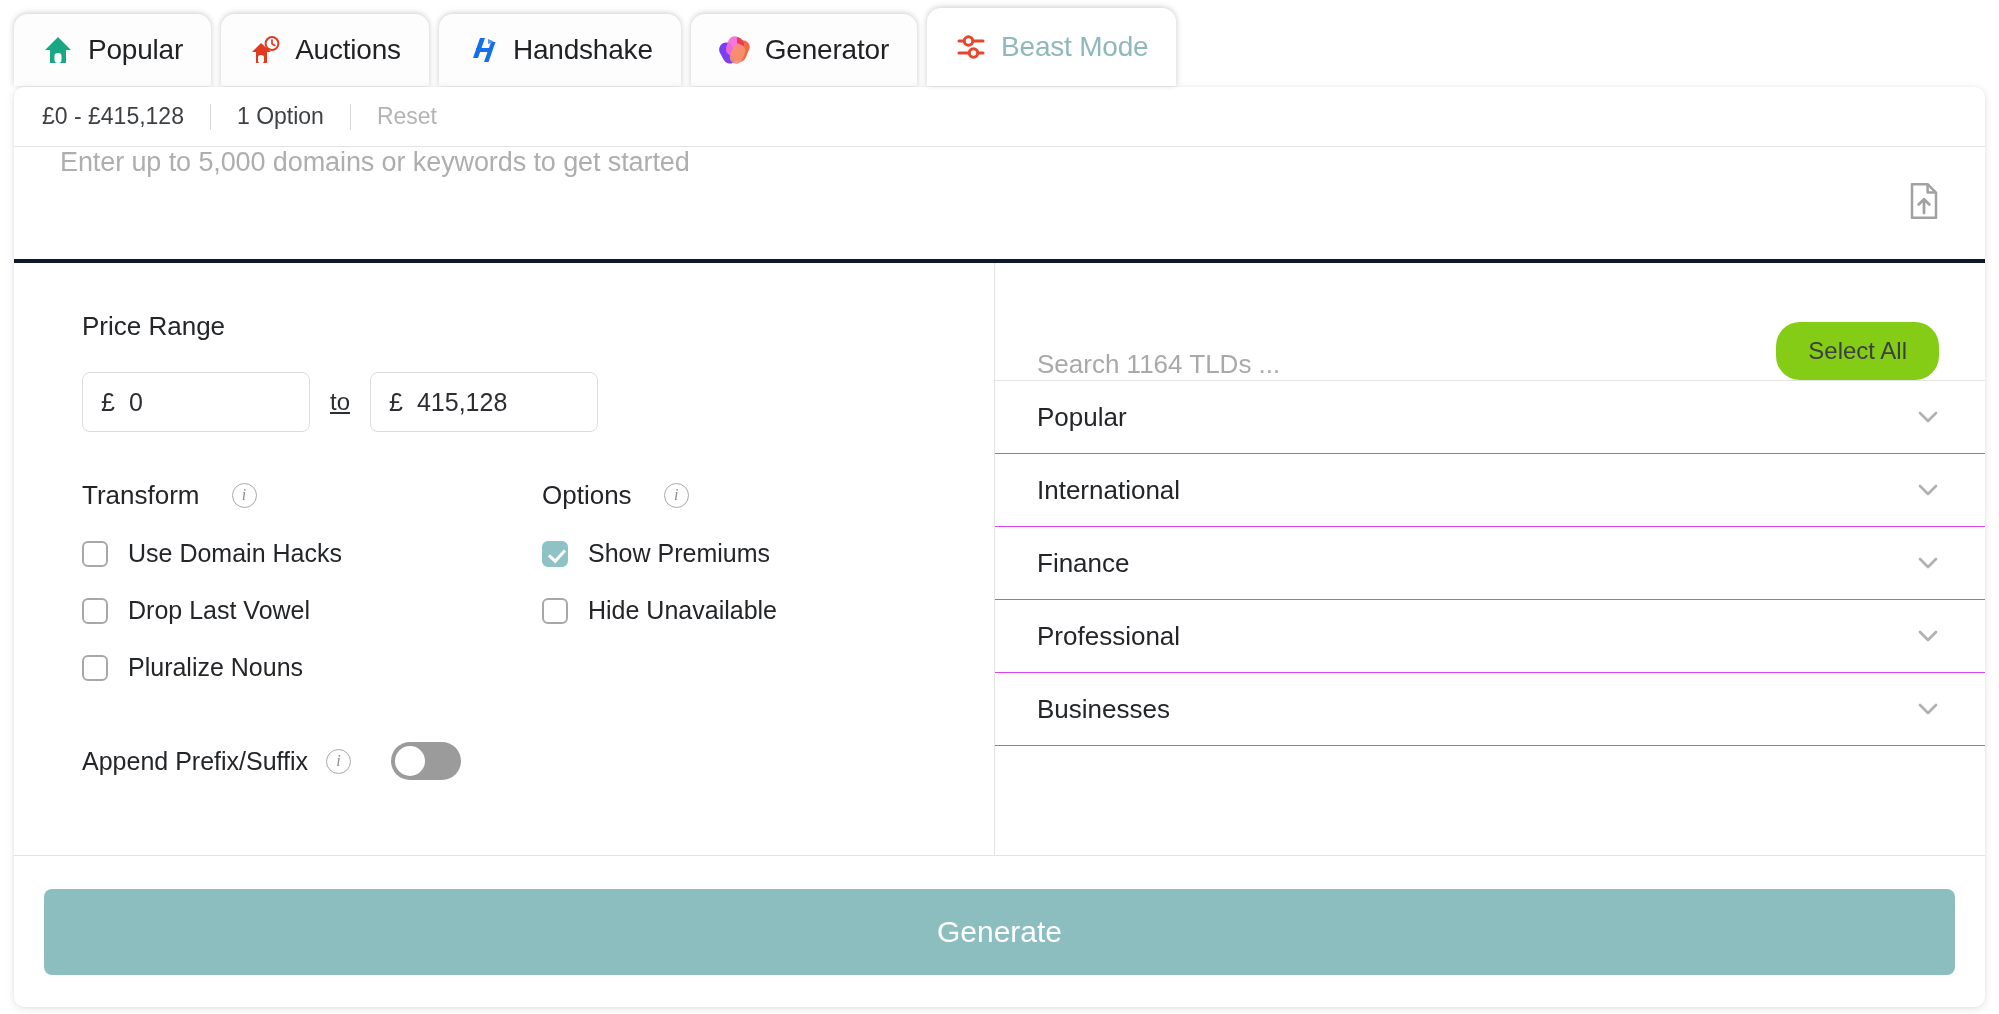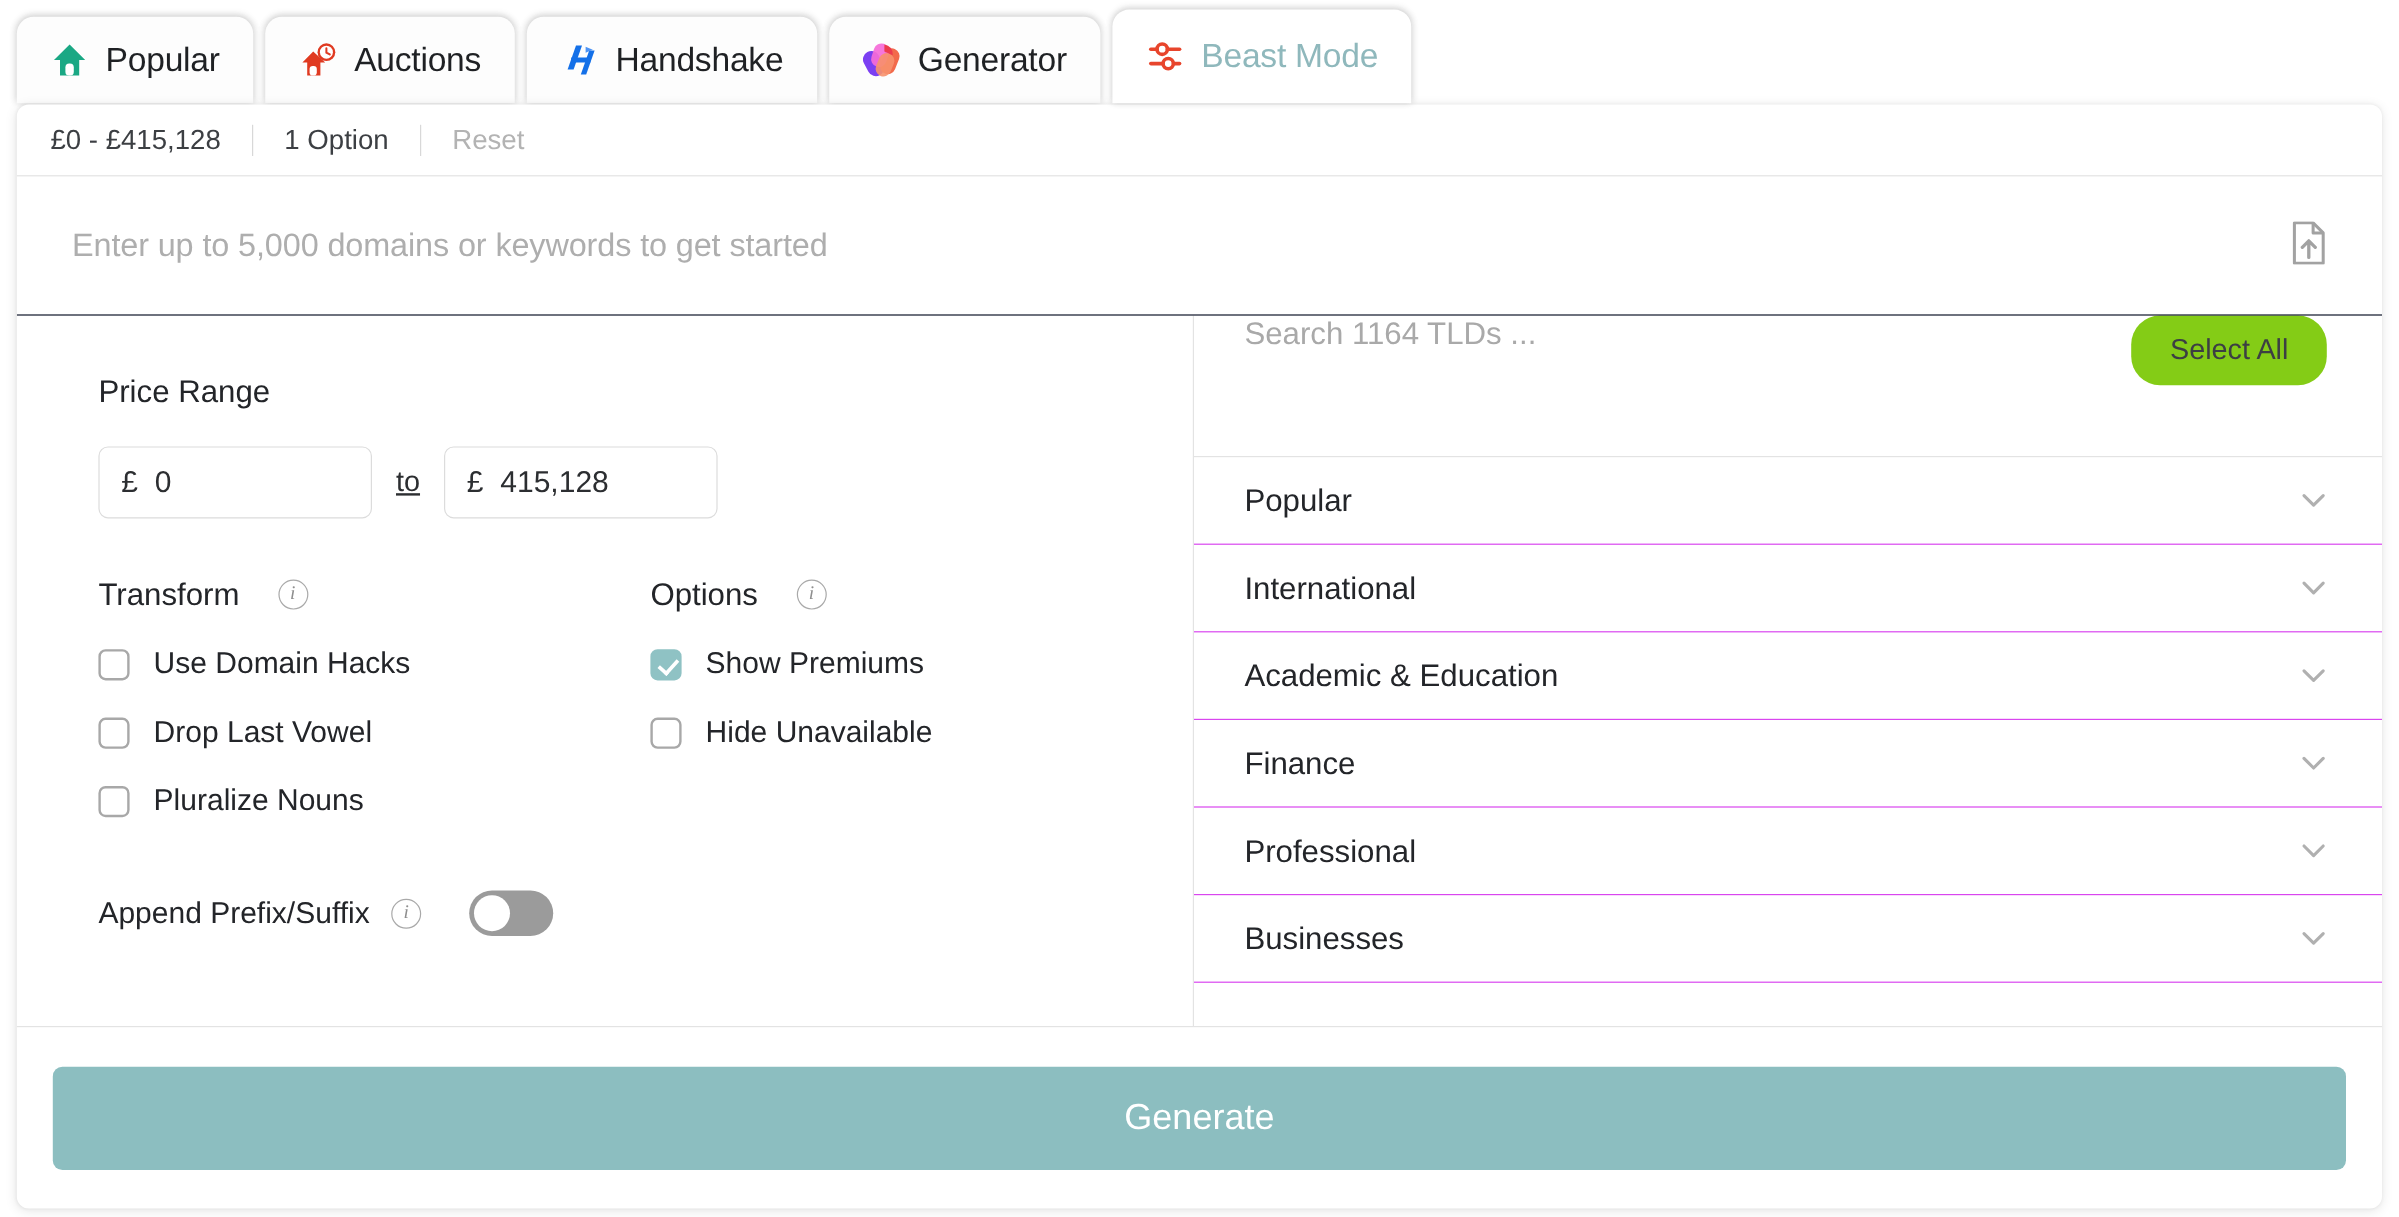--- a/index.html
+++ b/index.html
@@ -63,23 +63,23 @@
   }
   .filterbar .sep {
     width: 1px; height: 26px; background: #d8d8d8;
     margin: 0 26px;
   }
   .filterbar .reset { color: #b3b3b3; cursor: pointer; }
   .filterbar .opt { cursor: pointer; }
 
   .keywords {
     height: 116px;
-    display: flex; align-items: center;
+    display: flex; 
     padding: 0 34px 0 46px;
-    border-bottom: 1px solid #0f172a;
+    border-bottom: 4px solid #0f172a;
     position: relative;
   }
   .keywords .ph {
     font-size: 27px; color: #aeaeae; letter-spacing: -0.1px;
   }
   .upload-icon { position: absolute; right: 44px; top: 50%; transform: translateY(-50%); cursor: pointer; }
 
   .panes { display: flex; height: 592px; }
   .left {
     width: 981px;
@@ -144,21 +144,21 @@
     width: 70px; height: 38px; border-radius: 19px;
     background: #9b9b9b; position: relative; margin-left: 22px; cursor: pointer;
   }
   .toggle .knob {
     position: absolute; left: 4px; top: 4px;
     width: 30px; height: 30px; border-radius: 50%; background: #fff;
   }
 
   
   .tld-search {
-    height: 118px; display: flex; align-items: flex-start;
+    height: 118px; display: flex; align-items: flex-end;
     padding: 0 46px 0 42px;
     border-bottom: 1px solid #e3e3e3;
     gap: 24px;
   }
   .tld-search .ph { font-size: 26px; color: #a9a9a9; flex: 1; }
   .select-all {
     background: #84cc16; border: none; border-radius: 24px;
     padding: 15px 32px; font-size: 24px; color: #3c3f43;
     font-family: "Liberation Sans", sans-serif; cursor: pointer;
   }
@@ -359,28 +359,20 @@
       </div>
       <div class="cat">
         <span class="n">International</span>
         <span class="chev">
           <svg viewBox="0 0 26 26" width="26" height="26">
               <path d="M5 9 L13 17 L21 9" fill="none" stroke="#b0b0b0" stroke-width="2.6" stroke-linecap="round" stroke-linejoin="round"></path>
             </svg>
         </span>
       </div>
       <div class="cat">
-        <span class="n">Academic &amp; Education</span>
-        <span class="chev">
-          <svg viewBox="0 0 26 26" width="26" height="26">
-              <path d="M5 9 L13 17 L21 9" fill="none" stroke="#b0b0b0" stroke-width="2.6" stroke-linecap="round" stroke-linejoin="round"></path>
-            </svg>
-        </span>
-      </div>
-      <div class="cat">
         <span class="n">Finance</span>
         <span class="chev">
           <svg viewBox="0 0 26 26" width="26" height="26">
               <path d="M5 9 L13 17 L21 9" fill="none" stroke="#b0b0b0" stroke-width="2.6" stroke-linecap="round" stroke-linejoin="round"></path>
             </svg>
         </span>
       </div>
       <div class="cat">
         <span class="n">Professional</span>
         <span class="chev">

